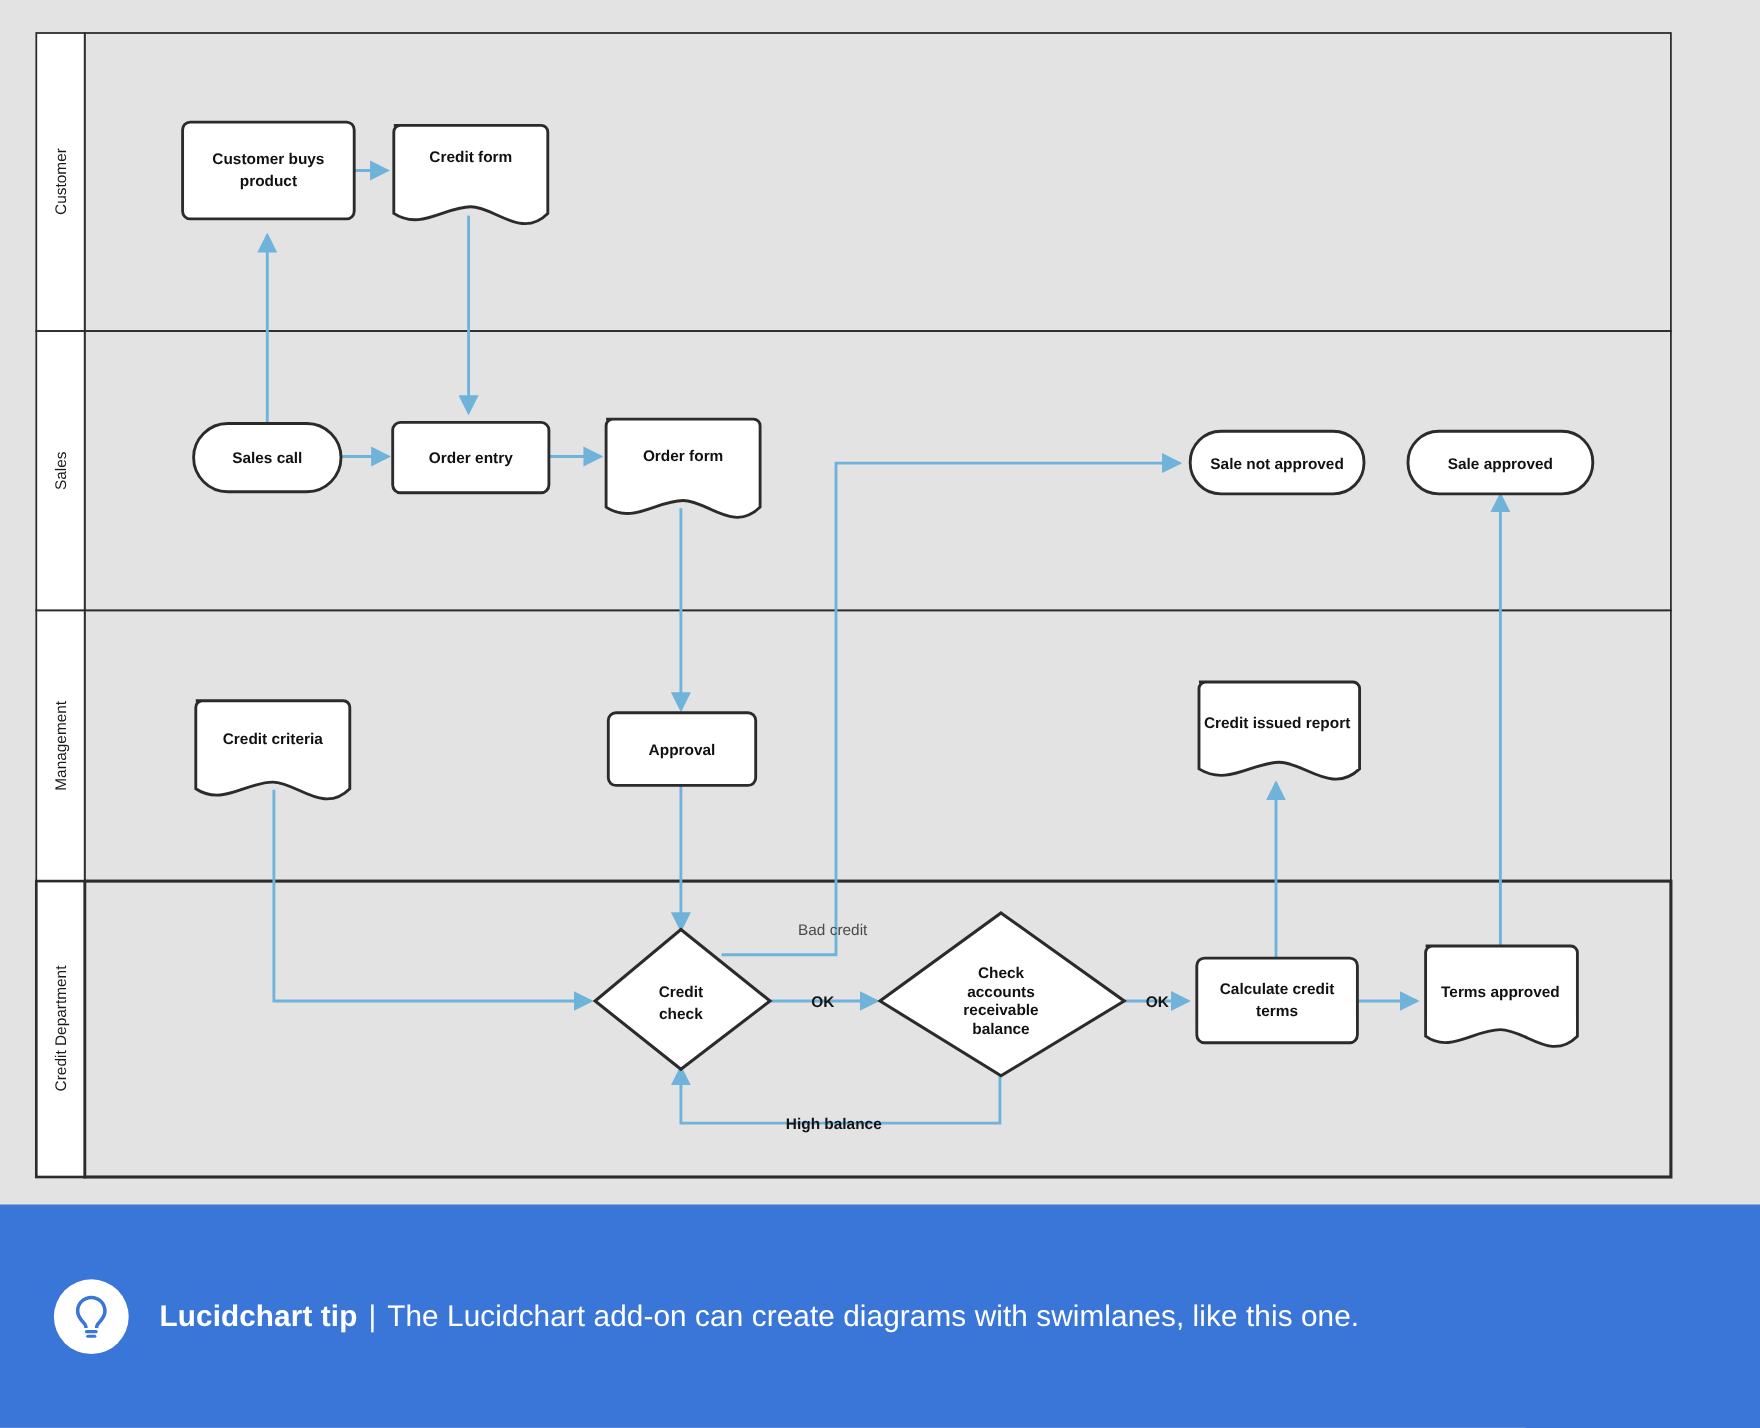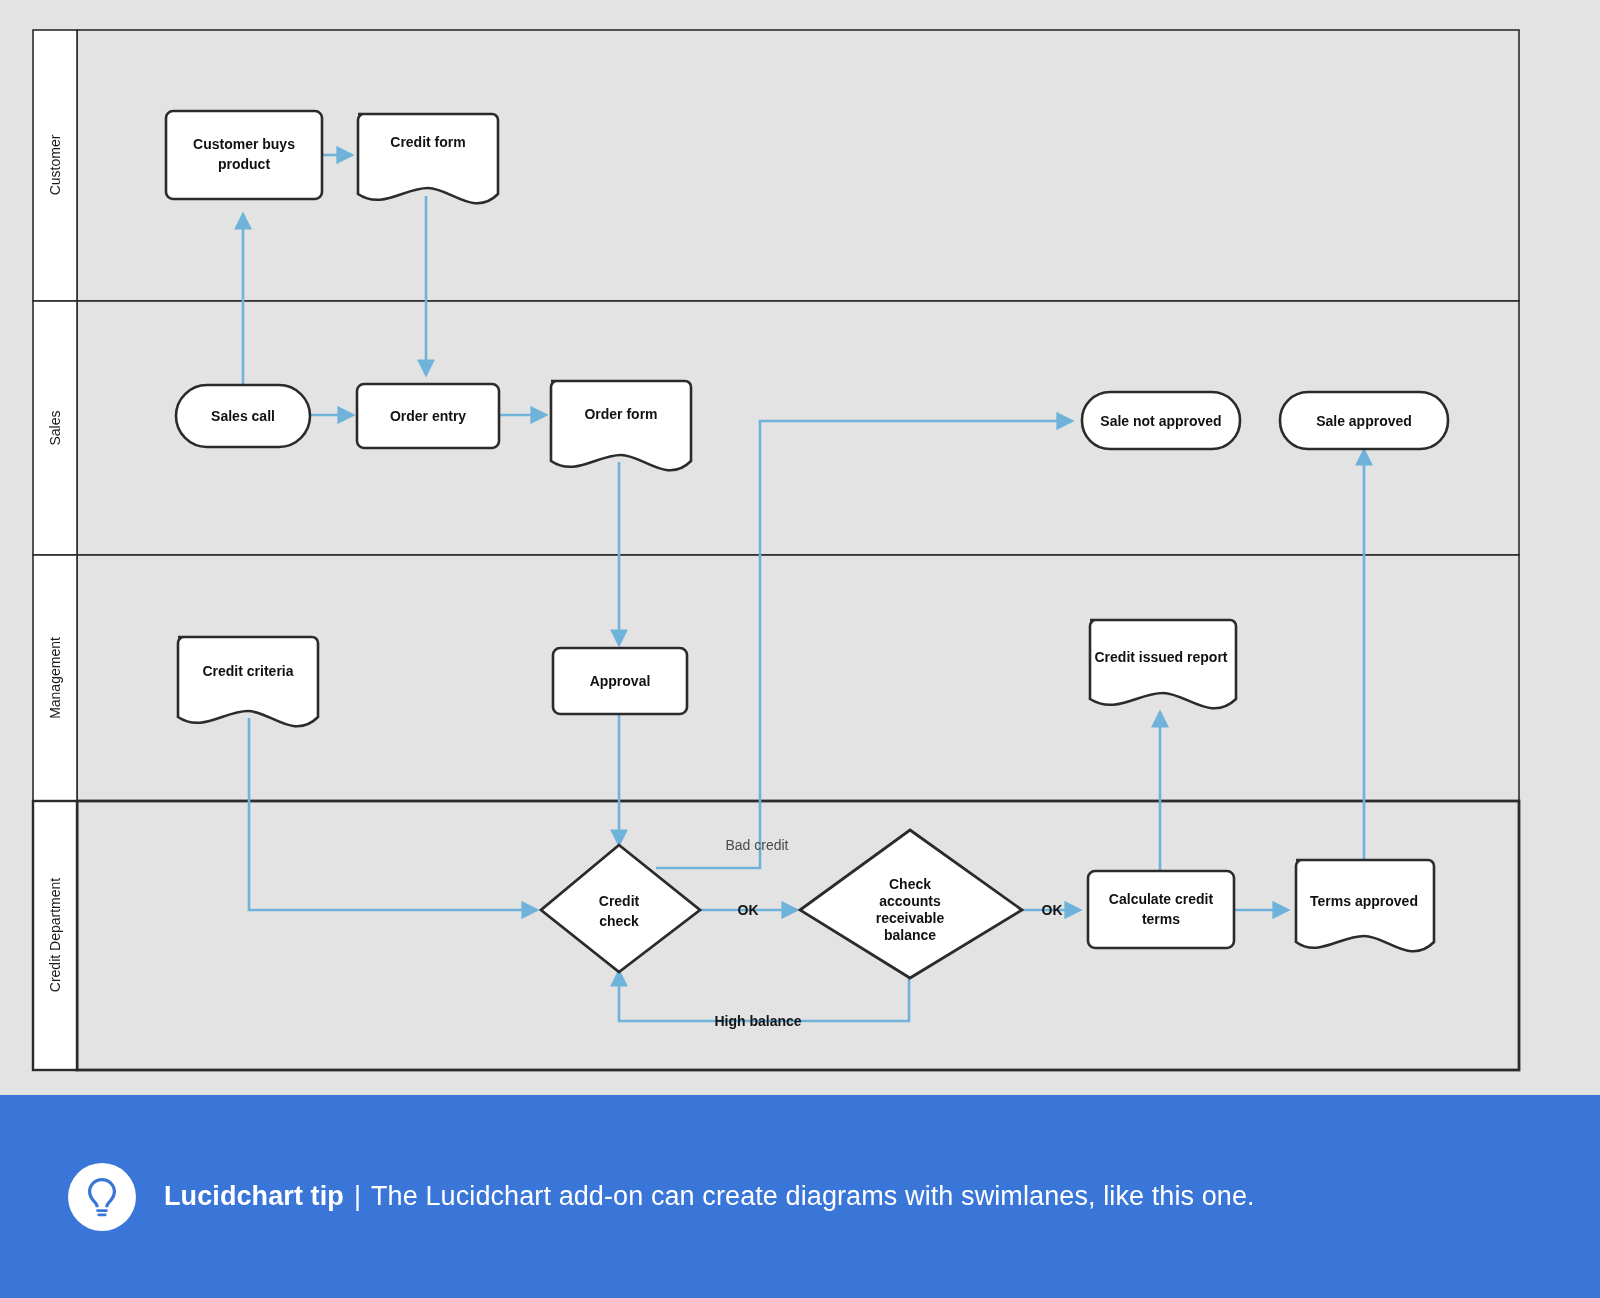--- a/index.html
+++ b/index.html
@@ -35,21 +35,21 @@
   #tip-bar {
     position: absolute;
     left: 0;
     top: 1095px;
     width: 1600px;
     height: 203px;
     background: #3a76d8;
     display: flex;
     align-items: center;
     box-sizing: border-box;
-    padding-left: 68px;
+    padding-left: 49px;
   }
   #tip-icon-wrap {
     width: 68px;
     height: 68px;
     border-radius: 50%;
     background: #ffffff;
     display: flex;
     align-items: center;
     justify-content: center;
     flex: 0 0 auto;

